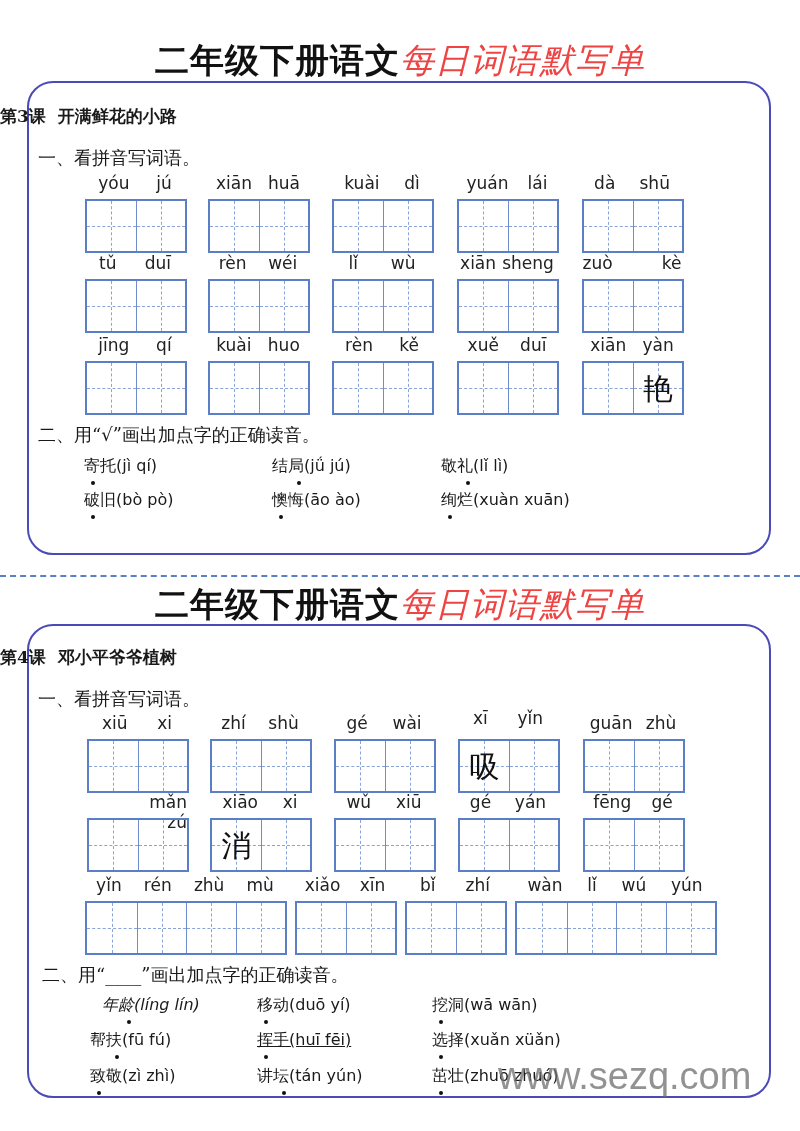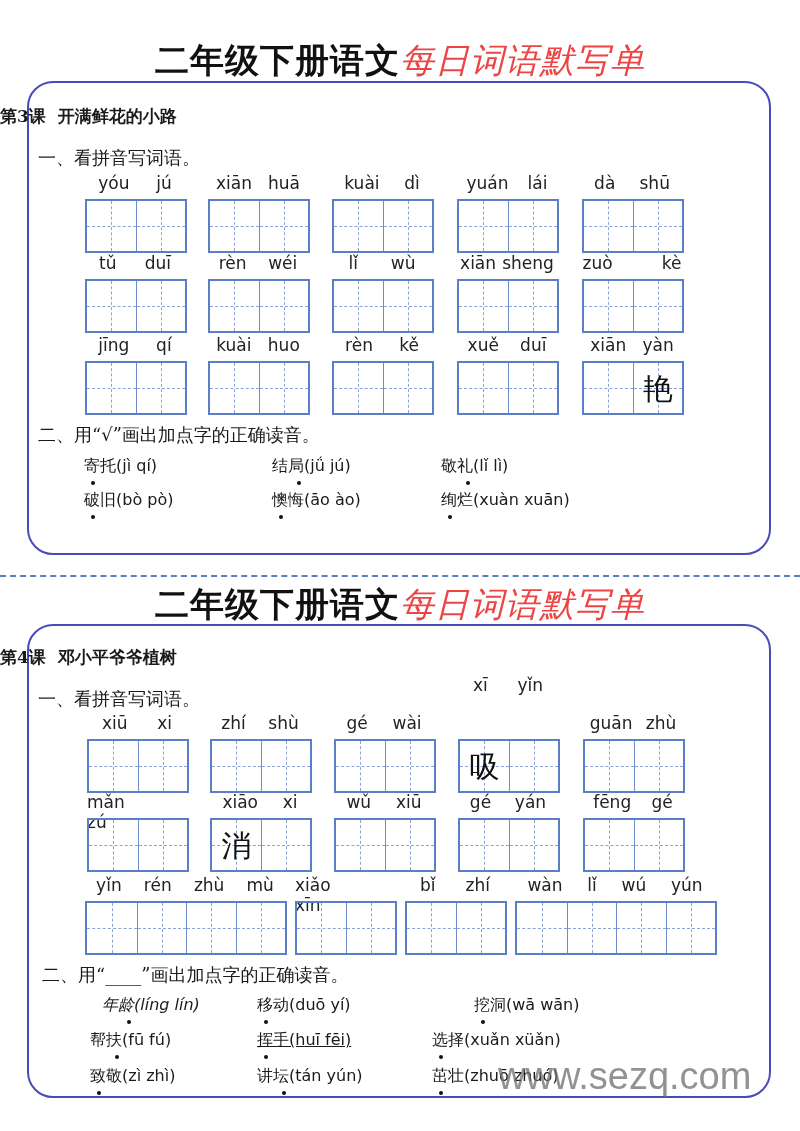--- a/index.html
+++ b/index.html
@@ -21,21 +21,21 @@
   .lesson-title {
     position: absolute; left: 0; width: 800px; 
     font-family: "DejaVu Serif", serif; font-weight: bold; font-size: 17px;
     white-space: pre;
   }
   .section-heading {
     position: absolute; font-family: "DejaVu Serif", serif; font-size: 18px; white-space: nowrap;
   }
   .pinyin {
     position: absolute; font-family: "DejaVu Sans", sans-serif; font-size: 17px;
-    display: flex; justify-content: space-around; color: #222; white-space: nowrap;
+    display: flex; justify-content: space-around; color: #222; white-space: nowrap; text-align: right;
   }
   .grid-box {
     position: absolute; display: flex; height: 54px; box-sizing: border-box;
     border: 2px solid #5b7fc7;
   }
   .grid-cell {
     position: relative; width: 50px; height: 100%; box-sizing: border-box;
     border-left: 1.5px solid #6e8dcc;
   }
   .grid-cell:first-child { border-left: none; }
@@ -308,21 +308,21 @@
       <span>wài</span>
     </div>
     <div class="grid-box" style="left: 334px; top: 739px; width: 102px;">
       <div class="grid-cell">
         <span class="grid-char"></span>
       </div>
       <div class="grid-cell">
         <span class="grid-char"></span>
       </div>
     </div>
-    <div class="pinyin" style="left: 458px; top: 675px; width: 100px;">
+    <div class="pinyin" style="left: 458px; top: 708px; width: 100px;">
       <span>xī</span>
       <span>yǐn</span>
     </div>
     <div class="grid-box" style="left: 458px; top: 739px; width: 102px;">
       <div class="grid-cell">
         <span class="grid-char">吸</span>
       </div>
       <div class="grid-cell">
         <span class="grid-char"></span>
       </div>
@@ -412,21 +412,21 @@
       <div class="grid-cell">
         <span class="grid-char"></span>
       </div>
       <div class="grid-cell">
         <span class="grid-char"></span>
       </div>
       <div class="grid-cell">
         <span class="grid-char"></span>
       </div>
     </div>
-    <div class="pinyin" style="left: 295px; top: 875px; width: 100px; flex-direction: column;">
+    <div class="pinyin" style="left: 295px; top: 875px; width: 100px;">
       <span>xiǎo</span>
       <span>xīn</span>
     </div>
     <div class="grid-box" style="left: 295px; top: 901px; width: 102px;">
       <div class="grid-cell">
         <span class="grid-char"></span>
       </div>
       <div class="grid-cell">
         <span class="grid-char"></span>
       </div>
@@ -462,21 +462,21 @@
       <div class="grid-cell">
         <span class="grid-char"></span>
       </div>
     </div>
   </div>
 
 <div class="section-heading" style="left:42px; top:963px;">二、用“____”画出加点字的正确读音。</div>
 <div id="ws1-quiz">
     <div class="quiz-item" style="left: 102px; top: 995px; font-style: italic;"><span class="word">年龄</span><span class="dot" style="left: 25px;"></span><span>(líng   lín)</span></div>
     <div class="quiz-item" style="left: 257px; top: 995px;"><span class="word">移动</span><span class="dot" style="left: 7px;"></span><span>(duō   yí)</span></div>
-    <div class="quiz-item" style="left: 432px; top: 995px; margin-left: 42px;"><span class="word">挖洞</span><span class="dot" style="left: 7px;"></span><span>(wā   wān)</span></div>
+    <div class="quiz-item" style="left: 432px; top: 995px;"><span class="word">挖洞</span><span class="dot" style="left: 7px;"></span><span>(wā   wān)</span></div>
     <div class="quiz-item" style="left: 90px; top: 1030px;"><span class="word">帮扶</span><span class="dot" style="left: 25px;"></span><span>(fū   fú)</span></div>
     <div class="quiz-item" style="left: 257px; top: 1030px; text-decoration: underline;"><span class="word">挥手</span><span class="dot" style="left: 7px;"></span><span>(huī   fēi)</span></div>
     <div class="quiz-item" style="left: 432px; top: 1030px;"><span class="word">选择</span><span class="dot" style="left: 7px;"></span><span>(xuǎn   xüǎn)</span></div>
     <div class="quiz-item" style="left: 90px; top: 1066px;"><span class="word">致敬</span><span class="dot" style="left: 7px;"></span><span>(zì   zhì)</span></div>
     <div class="quiz-item" style="left: 257px; top: 1066px;"><span class="word">讲坛</span><span class="dot" style="left: 25px;"></span><span>(tán   yún)</span></div>
     <div class="quiz-item" style="left: 432px; top: 1066px;"><span class="word">茁壮</span><span class="dot" style="left: 7px;"></span><span>(zhuō   zhuó)</span></div>
   </div>
 
 <div class="watermark">www.sezq.com</div>
 

